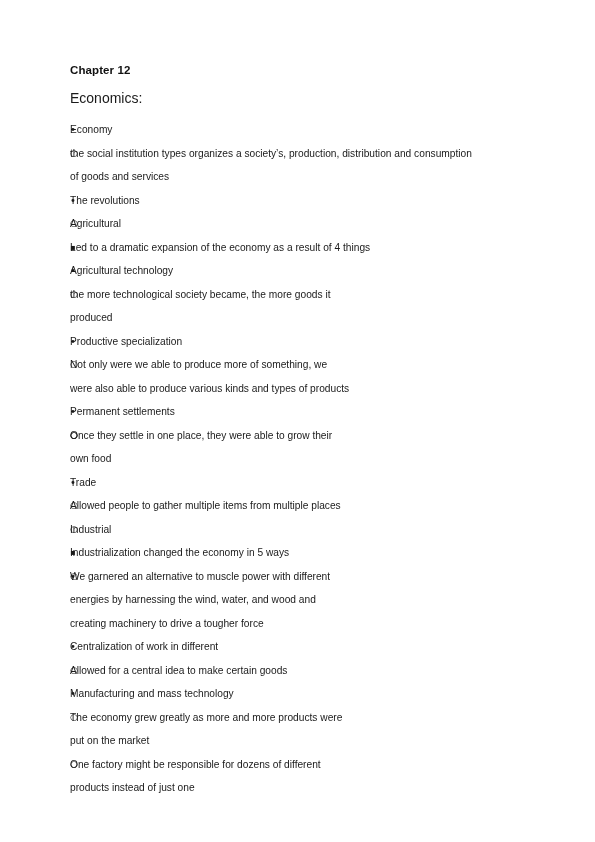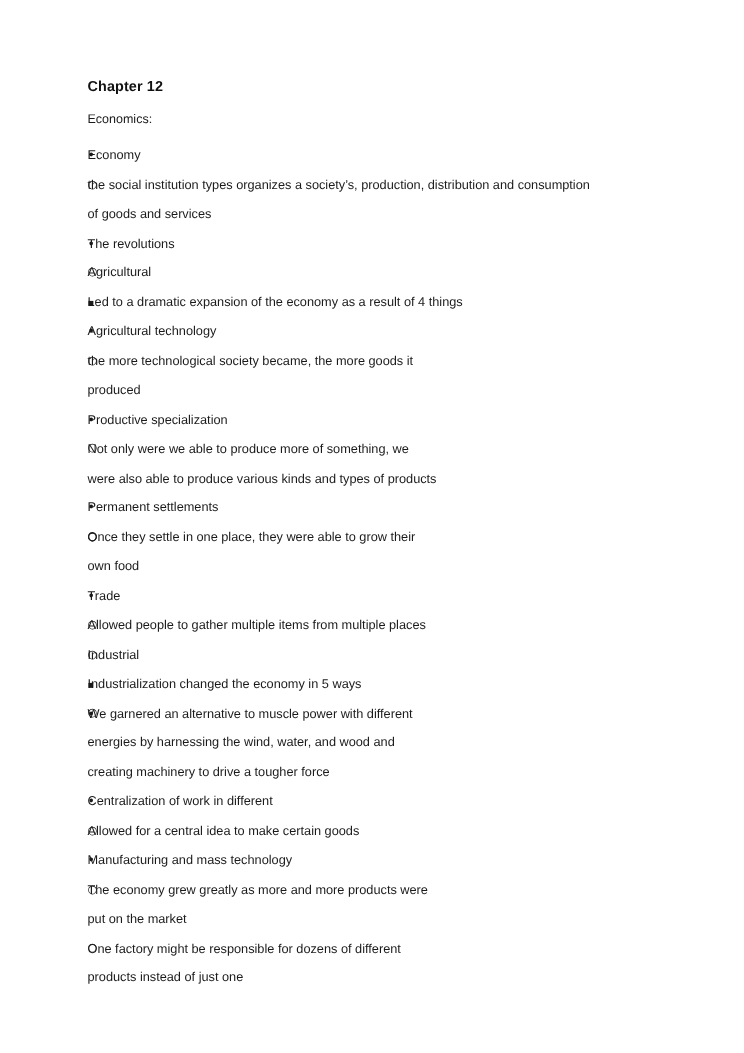--- a/index.html
+++ b/index.html
@@ -24,21 +24,21 @@
     padding: 64px 62px 0 70px;
   }
   .doc-title {
     font-size: 11.5px;
     font-weight: bold;
     color: #111111;
     margin: 0 0 14px 0;
     letter-spacing: 0.1px;
   }
   .lead-line {
-    font-size: 10px;
+    font-size: 14px;
     color: #1a1a1a;
     margin: 0 0 12px 0;
   }
   ul.outline {
     list-style: none;
     margin: 0;
     padding: 0;
   }
   ul.outline li {
     position: relative;

